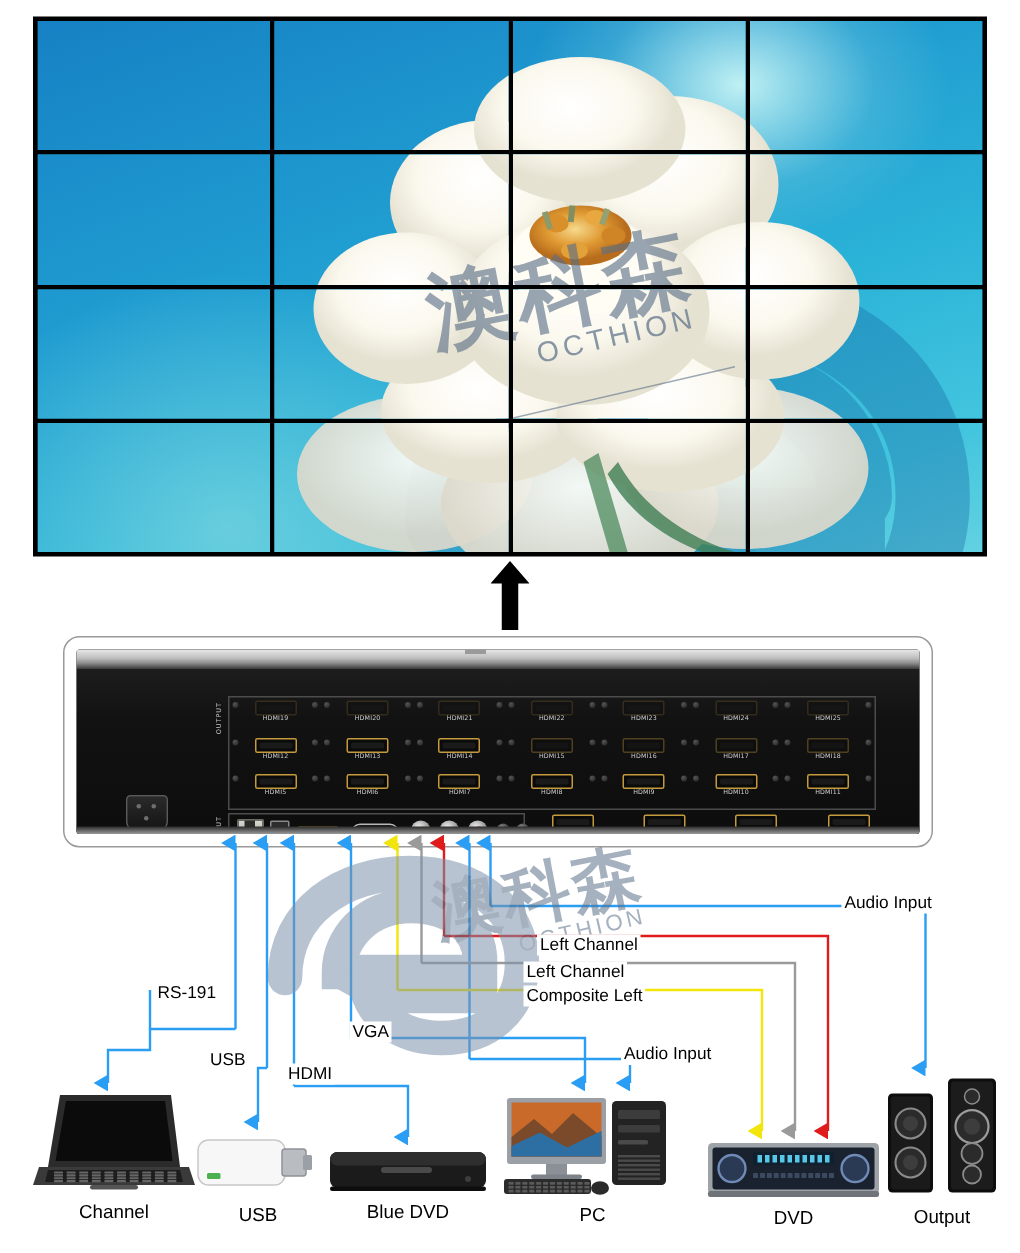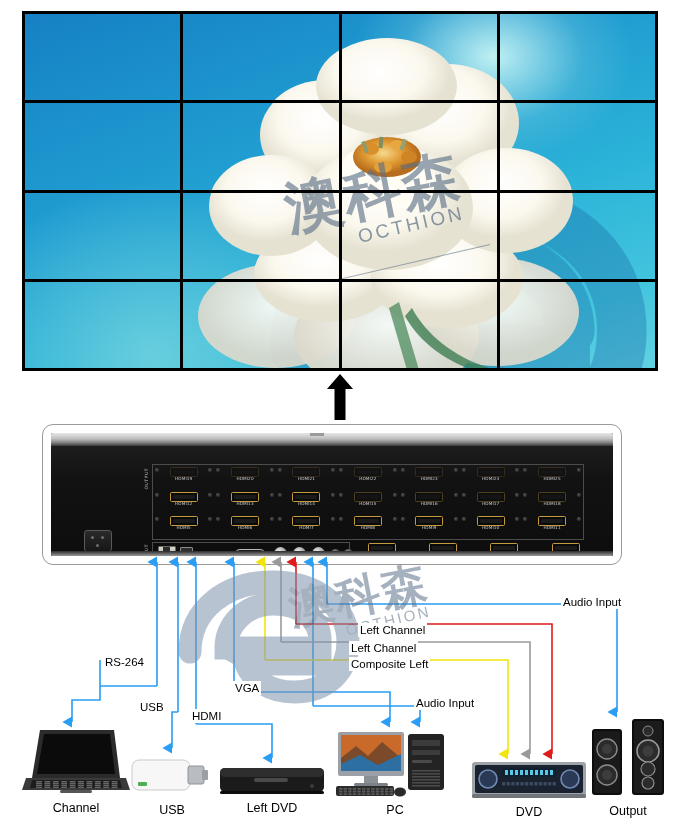--- a/index.html
+++ b/index.html
@@ -1293,21 +1293,21 @@
     <path d="M20,92 C20,48 58,22 103,22 C146,22 178,46 178,82 C178,112 156,132 124,132
              C100,132 82,120 76,104 L150,104 L150,88 L56,88 C56,66 74,44 104,44
              C132,44 150,60 150,80" fill="none" stroke="#7e93ad" stroke-width="23" stroke-linecap="round"></path>
     <path d="M118,96 L56,96 M56,96 L74,86 M56,96 L74,106" fill="none" stroke="#7e93ad" stroke-width="7"></path>
   </svg>
   <div class="wm2-cn">澳科森</div>
   <div class="wm2-en">OCTHION</div>
 </div>
 
 <div id="conn-labels">
-    <div class="conn-label" style="left: 103px; top: 655px;">RS-264</div>
+    <div class="conn-label" style="left: 103px; top: 655px;">RS-191</div>
     <div class="conn-label" style="left: 138px; top: 700px;">USB</div>
     <div class="conn-label" style="left: 190px; top: 709px;">HDMI</div>
     <div class="conn-label" style="left: 233px; top: 681px;">VGA</div>
     <div class="conn-label" style="left: 349px; top: 657px;">Composite Left</div>
     <div class="conn-label" style="left: 349px; top: 641px;">Left Channel</div>
     <div class="conn-label" style="left: 358px; top: 623px;">Left Channel</div>
     <div class="conn-label" style="left: 414px; top: 696px;">Audio Input</div>
     <div class="conn-label" style="left: 561px; top: 595px;">Audio Input</div>
   </div>
 
@@ -1369,21 +1369,21 @@
       <rect x="10" y="32" width="9" height="4" rx="1" fill="#4caf50"></rect>
     </svg></div>
     <div class="device-label" style="left: 128px; top: 803px; width: 88px;">USB</div>
     <div class="device" style="left: 218px; top: 762px; width: 108px; height: 36px;"><svg viewBox="0 0 108 36" width="108" height="36">
       <rect x="2" y="6" width="104" height="24" rx="5" fill="#1b1b1b"></rect>
       <rect x="2" y="6" width="104" height="9" rx="5" fill="#2e2e2e"></rect>
       <rect x="36" y="16" width="34" height="4" rx="2" fill="#4a4a4a"></rect>
       <circle cx="94" cy="24" r="2" fill="#3d3d3d"></circle>
       <rect x="2" y="29" width="104" height="3" rx="1.5" fill="#0d0d0d"></rect>
     </svg></div>
-    <div class="device-label" style="left: 218px; top: 801px; width: 108px;">Left DVD</div>
+    <div class="device-label" style="left: 218px; top: 801px; width: 108px;">Blue DVD</div>
     <div class="device" style="left: 334px; top: 728px; width: 122px; height: 72px;"><svg viewBox="0 0 122 72" width="122" height="72">
       <rect x="4" y="4" width="66" height="44" rx="2" fill="#9aa0a6"></rect>
       <rect x="7" y="7" width="60" height="36" fill="#c96a2a"></rect>
       <path d="M7,30 L22,18 L34,28 L48,14 L67,30 L67,43 L7,43 Z" fill="#7a4a2a"></path>
       <path d="M7,36 L26,27 L44,37 L67,26 L67,43 L7,43 Z" fill="#2e6fa3"></path>
       <rect x="30" y="48" width="14" height="8" fill="#8a9096"></rect>
       <rect x="20" y="55" width="34" height="3" rx="1.5" fill="#7c8288"></rect>
       <rect x="74" y="6" width="36" height="56" rx="3" fill="#232323"></rect>
       <rect x="78" y="12" width="28" height="6" rx="1" fill="#3c3c3c"></rect>
       <rect x="78" y="22" width="28" height="5" rx="1" fill="#3c3c3c"></rect>

